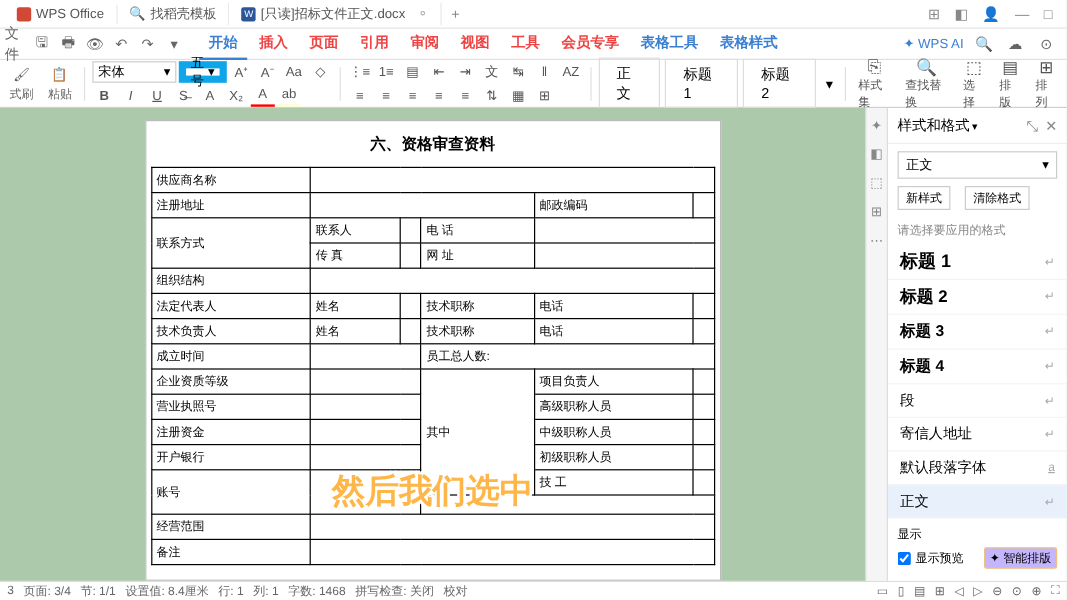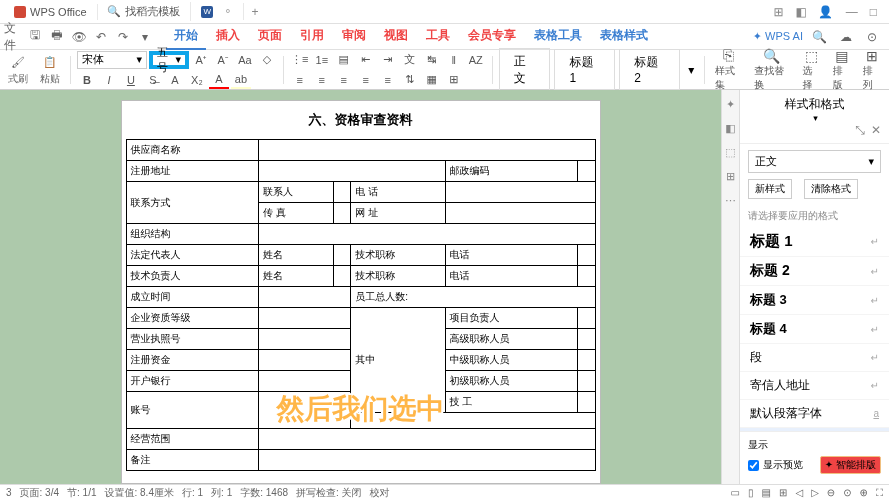--- a/index.html
+++ b/index.html
@@ -24,42 +24,42 @@
 .menu-tab.blue { color: #3b7fd1; }
 .menu-right { margin-left: auto; display: flex; align-items: center; gap: 8px; padding-right: 8px; }
 .wps-ai { color: #3b7fd1; font-size: 11px; cursor: pointer; }
 
 .toolbar { height: 40px; background: #fff; display: flex; align-items: center; padding: 0 4px; border-bottom: 1px solid #d0d0d0; gap: 4px; }
 .tool-group { display: flex; flex-direction: column; align-items: center; gap: 1px; padding: 0 4px; }
 .tool-btn { width: 20px; height: 18px; display: flex; align-items: center; justify-content: center; color: #555; cursor: pointer; font-size: 11px; }
 .tool-lbl { font-size: 10px; color: #666; }
 .sep { width: 1px; height: 28px; background: #e0e0e0; margin: 0 2px; }
 .font-sel { width: 70px; height: 18px; border: 1px solid #ccc; font-size: 11px; padding: 0 4px; display: flex; align-items: center; cursor: pointer; }
-.size-sel { width: 40px; height: 18px; border: 4px solid #0ea5e9; font-size: 11px; padding: 0 4px; display: flex; align-items: center; cursor: pointer; }
+.size-sel { width: 40px; height: 18px; border: 6px solid #0ea5e9; font-size: 11px; padding: 0 4px; display: flex; align-items: center; cursor: pointer; }
 .style-box { border: 1px solid #ddd; padding: 4px 14px; font-size: 12px; cursor: pointer; }
 .style-dd { display: flex; align-items: center; padding: 0 4px; cursor: pointer; }
 .tool-v { display: flex; flex-direction: column; align-items: center; cursor: pointer; padding: 0 4px; }
 .tool-v-ic { font-size: 14px; color: #555; }
 .tool-v-lbl { font-size: 10px; color: #555; }
 
 .workarea { display: flex; height: 394px; }
 .canvas { flex: 1; background: #adc9ab; position: relative; overflow: hidden; display: flex; justify-content: center; }
 .page { background: #fff; width: 480px; margin-top: 10px; padding: 10px 0; position: relative; border: 1px solid #bbb; }
 .doc-title { text-align: center; font-size: 13px; font-weight: bold; margin-bottom: 10px; }
 .doc-table { border-collapse: collapse; margin: 0 4px; width: calc(100% - 8px); font-size: 10px; }
 .doc-table td { border: 1px solid #000; padding: 3px 4px; height: 16px; vertical-align: middle; }
 .tbl-handle { position: absolute; width: 12px; height: 12px; border: 1px solid #999; background: #fff; cursor: pointer; display: flex; align-items: center; justify-content: center; font-size: 8px; }
 .overlay-text { position: absolute; bottom: 56px; left: 50%; transform: translateX(-50%); font-size: 28px; font-weight: bold; color: #ffb648; text-shadow: 2px 2px 0 #fff, -2px -2px 0 #fff, 2px -2px 0 #fff, -2px 2px 0 #fff; pointer-events: none; }
 .side-ic { width: 10px; height: 10px; border: 1px solid #999; background: #fff; position: absolute; cursor: pointer; }
 
 .vstrip { width: 18px; background: #f5f5f5; border-left: 1px solid #ddd; display: flex; flex-direction: column; align-items: center; gap: 10px; padding-top: 8px; }
 .vstrip-ic { width: 14px; height: 14px; color: #888; cursor: pointer; font-size: 11px; text-align: center; }
 
 .panel { width: 150px; background: #fff; border-left: 1px solid #ddd; display: flex; flex-direction: column; }
-.panel-hd { display: flex; align-items: center; padding: 6px 8px; border-bottom: 1px solid #eee; font-size: 12px; flex-direction: column; }
+.panel-hd { display: flex; align-items: center; padding: 6px 8px; border-bottom: 1px solid #eee; font-size: 12px; }
 .panel-hd-close { margin-left: auto; display: flex; gap: 6px; color: #888; }
 .panel-sel { margin: 6px 8px; border: 1px solid #ccc; padding: 3px 6px; font-size: 11px; display: flex; align-items: center; cursor: pointer; }
 .panel-btns { display: flex; gap: 12px; padding: 0 8px 6px; }
 .panel-btn-sm { border: 1px solid #ccc; padding: 2px 6px; font-size: 10px; cursor: pointer; }
 .panel-hint { font-size: 10px; color: #888; padding: 4px 8px; }
 .style-list { flex: 1; overflow-y: auto; }
 .style-item { display: flex; align-items: center; justify-content: space-between; padding: 5px 10px; border-bottom: 1px solid #f4f4f4; cursor: pointer; }
 .style-item.sel { background: #e8f0fc; }
 .si-arrow { color: #aaa; font-size: 10px; }
 .h1 { font-size: 15px; font-weight: bold; }
@@ -82,20 +82,21 @@
   <div class="tab">
       <span class="tab-icon ic-wps"></span>
       <span>WPS Office</span>
     </div>
   <div class="tab">
       <span>🔍</span>
       <span>找稻壳模板</span>
     </div>
   <div class="tab active">
       <span class="tab-icon ic-doc">W</span>
+      <span>[只读]招标文件正文.docx</span>
       <span style="margin-left:6px;color:#aaa">⚬</span>
     </div>
   <div class="tab-add">+</div>
   <div class="titlebar-right">
     <span class="tbr-ic">⊞</span>
     <span class="tbr-ic">◧</span>
     <span class="tbr-ic">👤</span>
     <span class="tbr-ic">—</span>
     <span class="tbr-ic">□</span>
   </div>
@@ -391,21 +392,21 @@
         </div>
 
     </div>
     <div class="panel-ft">
       <div class="panel-ft-row">
         <span>显示</span>
       </div>
       <div class="panel-ft-row">
         <input type="checkbox" class="chk" checked="" style="">
         <span>显示预览</span>
-        <span style="margin-left:auto;background:#ef4444;border:1px solid #f0c080;padding:1px 4px;border-radius:2px;cursor:pointer">✦ <span>智能排版</span></span>
+        <span style="margin-left:auto;background:#c4b5fd;border:1px solid #f0c080;padding:1px 4px;border-radius:2px;cursor:pointer">✦ <span>智能排版</span></span>
       </div>
     </div>
   </div>
 </div>
 
 <div class="statusbar">
   <span>3</span>
   <span>页面: 3/4</span>
   <span>节: 1/1</span>
   <span>设置值: 8.4厘米</span>

